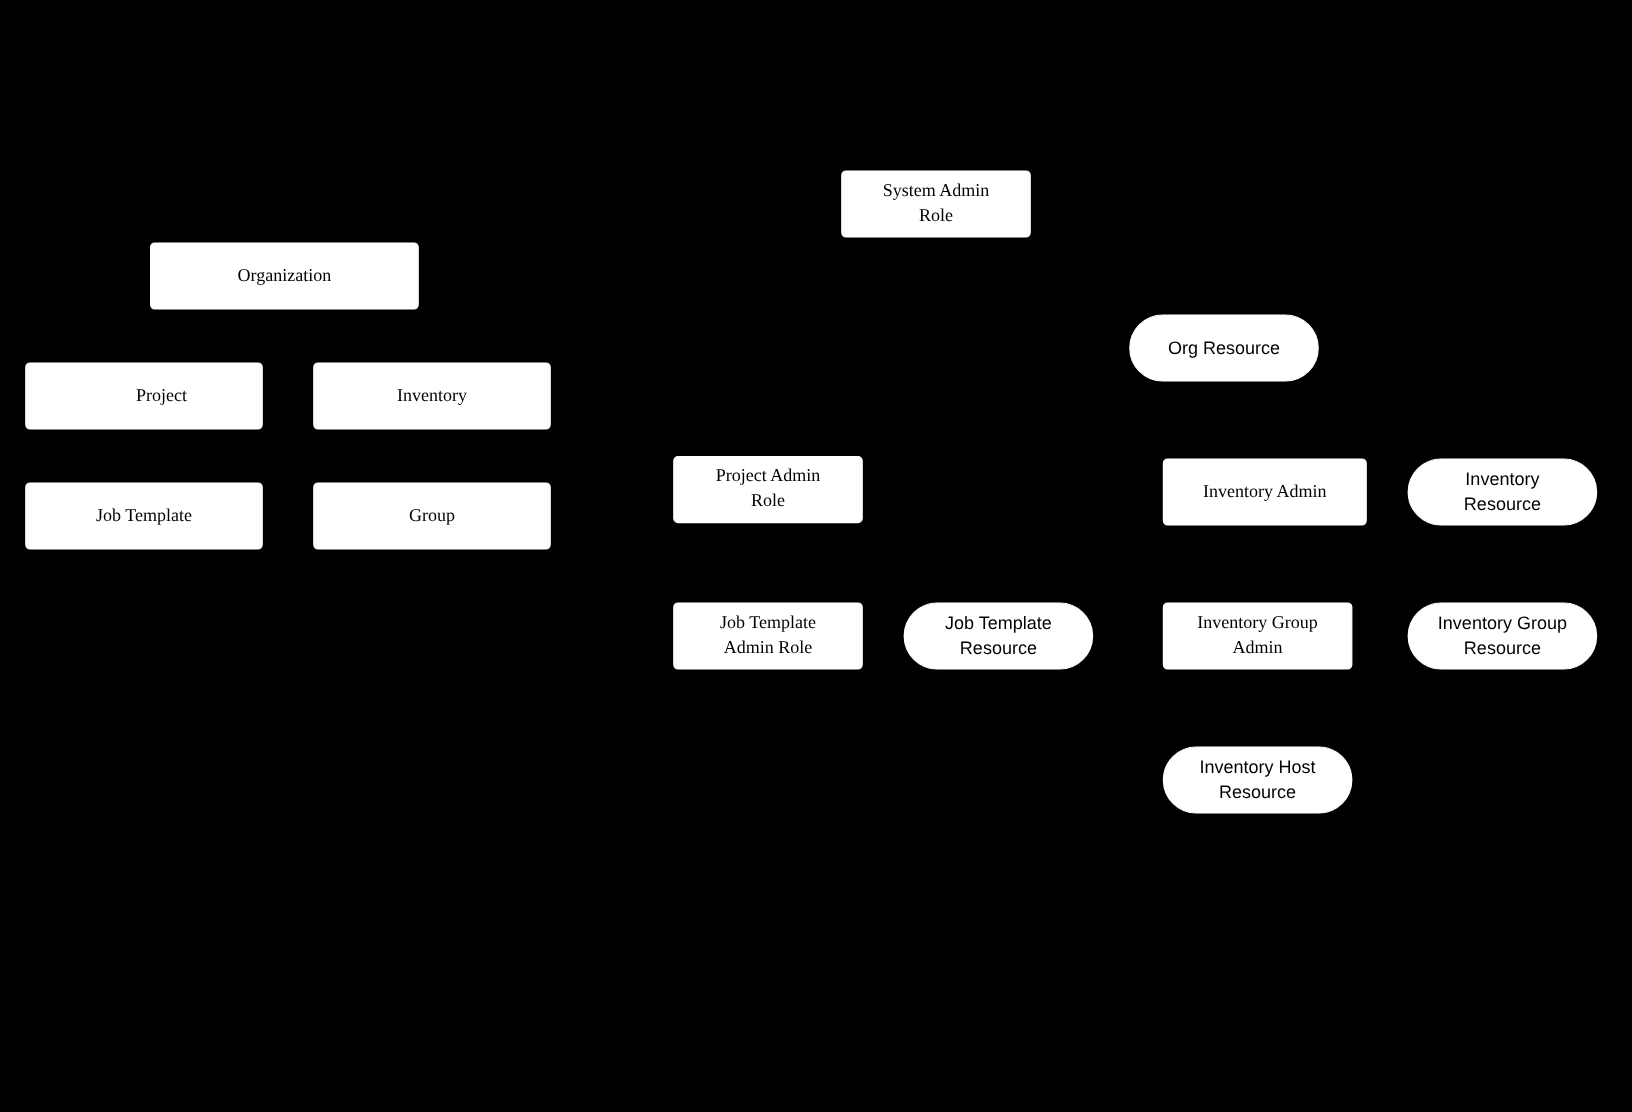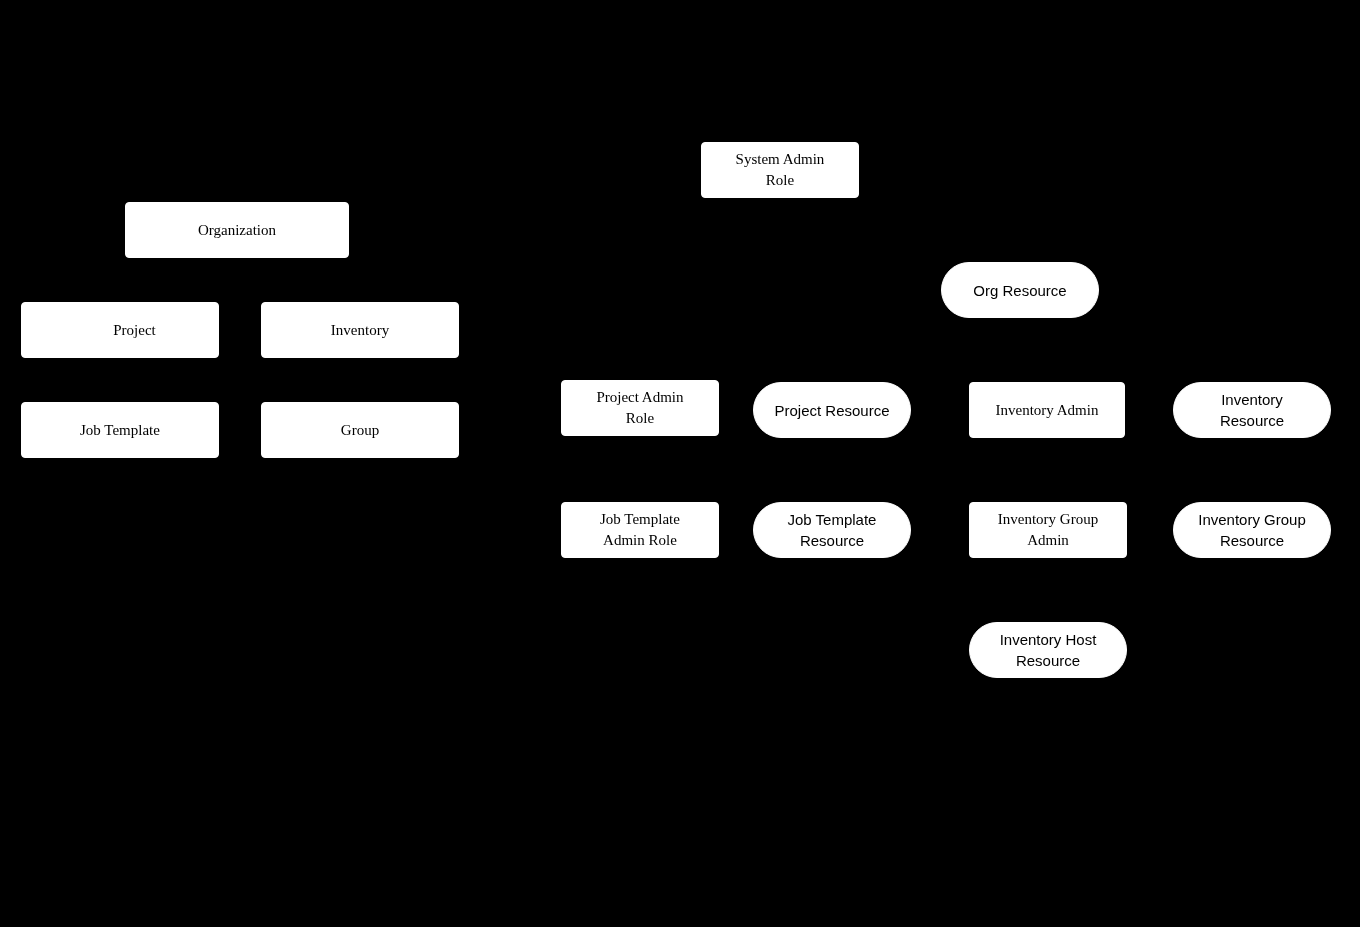--- a/index.html
+++ b/index.html
@@ -59,23 +59,22 @@
 
   <div class="node rect" style="left:701px; top:142px; width:158px; height:56px;">System Admin
 Role</div>
 
 
   <div class="node pill" style="left:941px; top:262px; width:158px; height:56px;">Org Resource</div>
 
   <div class="node rect" style="left:561px; top:380px; width:158px; height:56px;">Project Admin
 Role</div>
 
-  <div class="node pill" style="left:753px; top:382px; width:158px; height:56px;">Project Resource</div>
 
-  <div class="node rect" style="left:969px; top:382px; width:156px; height:56px;">Inventory Admin</div>
+  <div class="node rect" style="left:969px; top:382px; width:170px; height:56px;">Inventory Admin</div>
 
   <div class="node pill" style="left:1173px; top:382px; width:158px; height:56px;">Inventory
 Resource</div>
 
   <div class="node rect" style="left:561px; top:502px; width:158px; height:56px;">Job Template
 Admin Role</div>
 
   <div class="node pill" style="left:753px; top:502px; width:158px; height:56px;">Job Template
 Resource</div>
 

